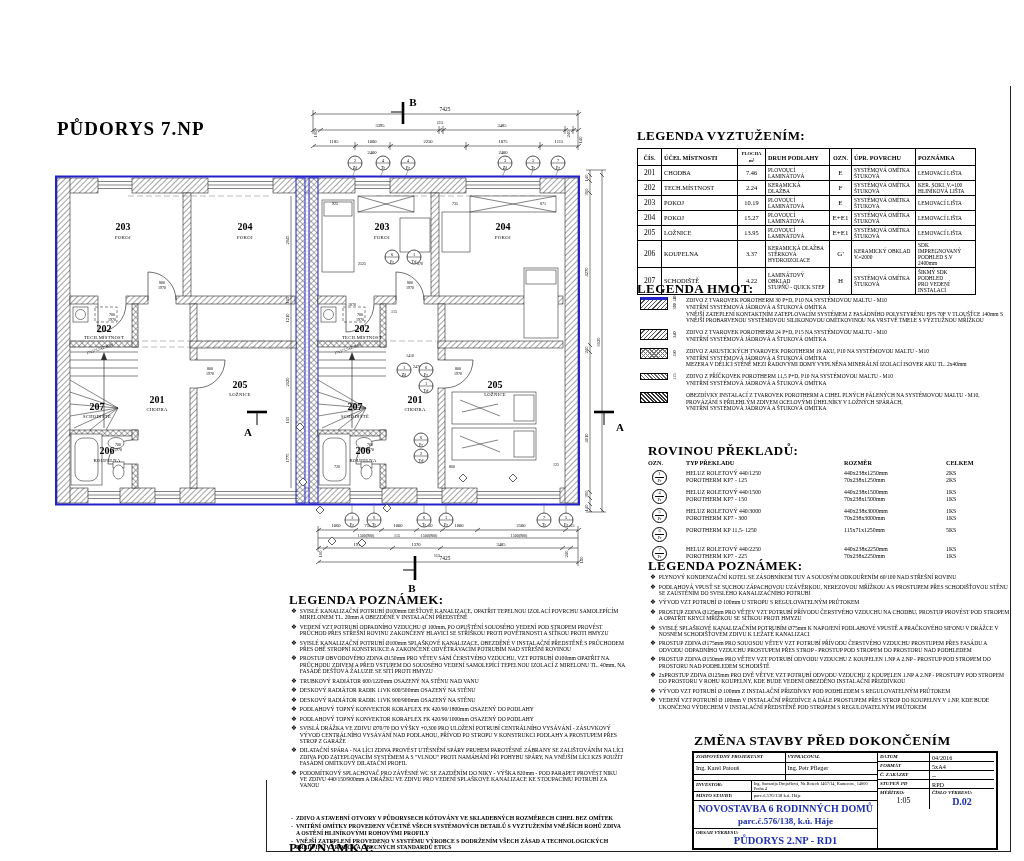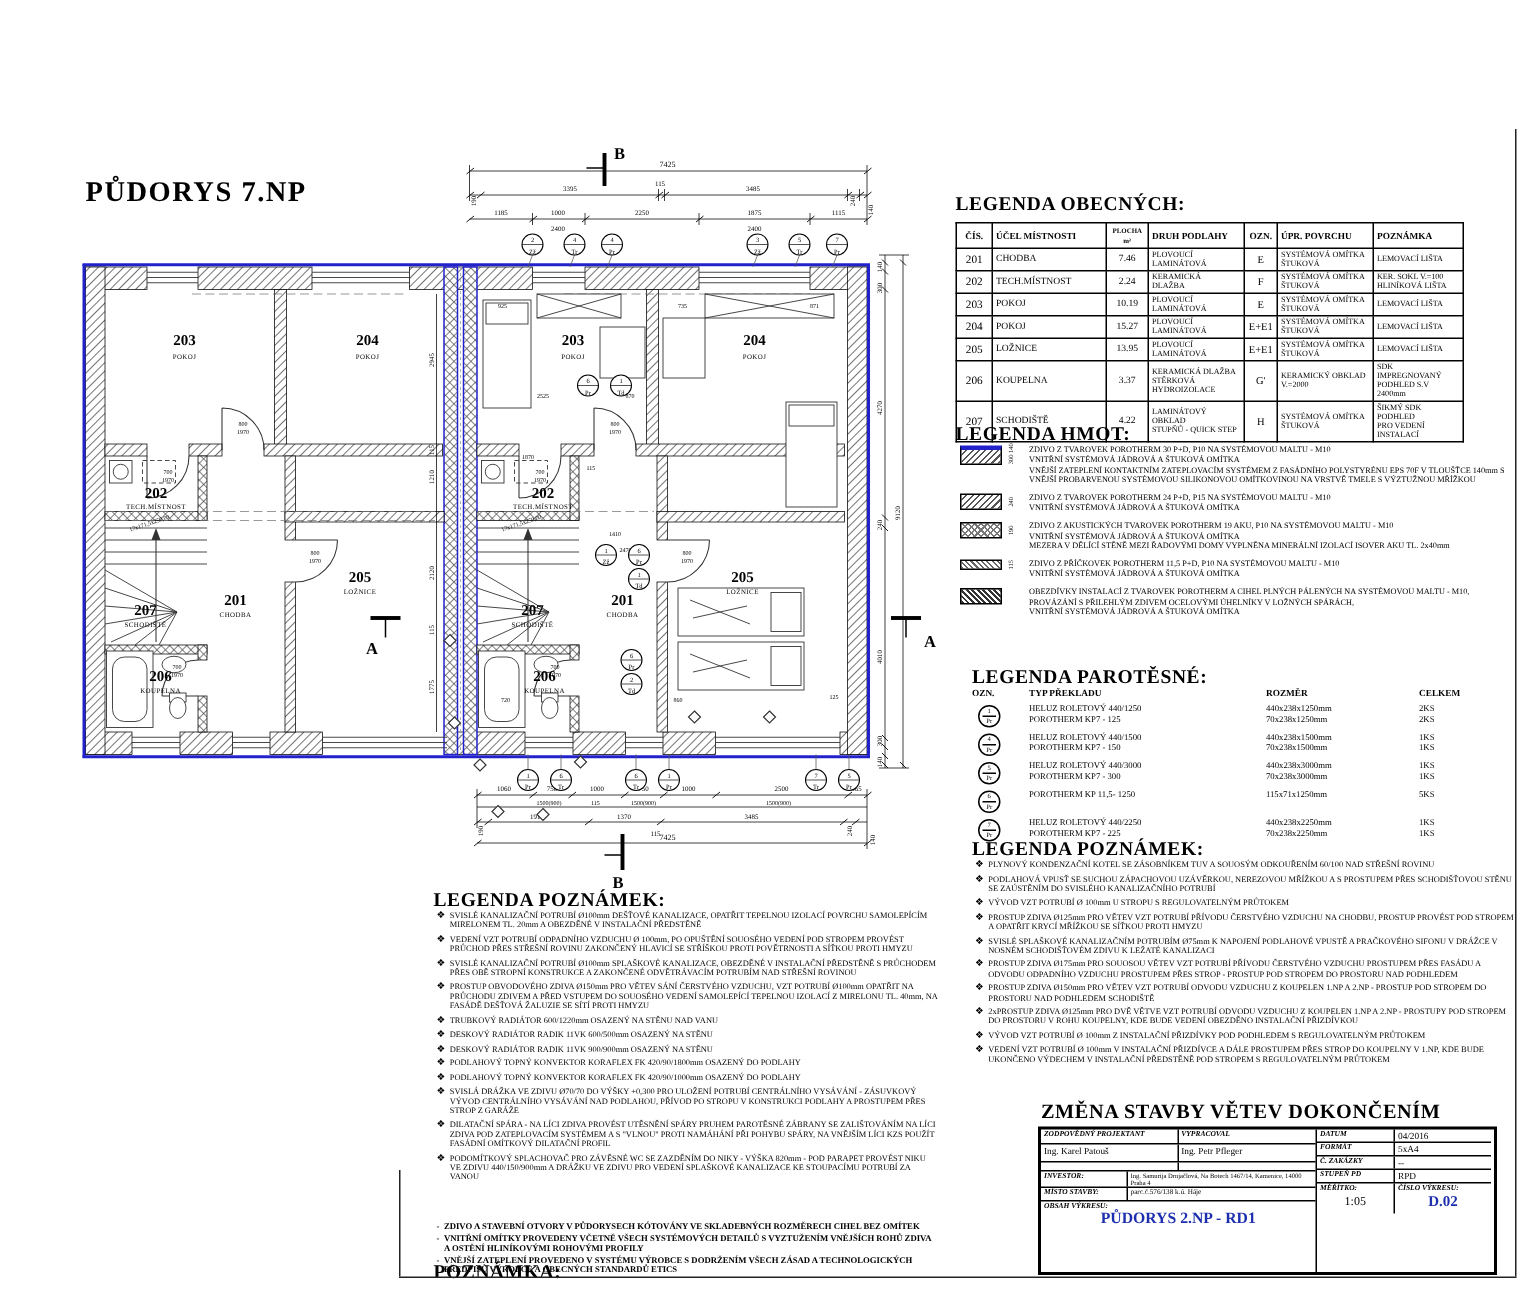--- a/index.html
+++ b/index.html
@@ -485,21 +485,21 @@
         <text class="ln" x="421" y="454.5">2</text>
         <text class="lt" x="421" y="462">Td</text>
       </g>
   </g>
 
   <path d="M320,506l4,4 -4,4 -4,-4z M387,504l4,4 -4,4 -4,-4z M513,474l4,4 -4,4 -4,-4z M300,423l4,4 -4,4 -4,-4z M303,478l4,4 -4,4 -4,-4z M332,537l4,4 -4,4 -4,-4z M463,474l4,4 -4,4 -4,-4z M362,539l4,4 -4,4 -4,-4z" fill="#fff" stroke="#333" stroke-width=".8"></path>
 </svg>
 
 <div class="abs hdg" style="left:57px;top:118px;font-size:19px;letter-spacing:1px">PŮDORYS 7.NP</div>
 
-<div class="abs hdg" style="left:637px;top:128px">LEGENDA OBECNÝCH:</div>
+<div class="abs hdg" style="left:637px;top:128px">LEGENDA VYZTUŽENÍM:</div>
 <table class="abs lm-table" style="left:637px;top:148px">
   <colgroup>
       <col style="width:24px">
       <col style="width:76px">
       <col style="width:28px">
       <col style="width:64px">
       <col style="width:22px">
       <col style="width:64px">
       <col style="width:60px">
     </colgroup>
@@ -646,21 +646,21 @@
   <div class="hmot-item">
     <span class="symwrap">
         <span class="sym sym5"></span>
         <span class="symdim"></span>
       </span>
     <span class="hmot-text">OBEZDÍVKY INSTALACÍ Z TVAROVEK POROTHERM A CIHEL PLNÝCH PÁLENÝCH NA SYSTÉMOVOU MALTU - M10, PROVÁZÁNÍ S PŘILEHLÝM ZDIVEM OCELOVÝMI ÚHELNÍKY V LOŽNÝCH SPÁRÁCH,
 VNITŘNÍ SYSTÉMOVÁ JÁDROVÁ A ŠTUKOVÁ OMÍTKA</span>
   </div>
 </div>
 
-<div class="abs hdg" style="left:648px;top:443px">LEGENDA PAROTĚSNÉ:</div>
+<div class="abs hdg" style="left:648px;top:443px">ROVINOU PŘEKLADŮ:</div>
 <div class="abs" style="left:648px;top:459px;width:360px">
   <div class="pk-head">
     <div class="pk-c1">OZN.</div>
     <div class="pk-c2">TYP PŘEKLADU</div>
     <div class="pk-c3">ROZMĚR</div>
     <div class="pk-c4">CELKEM</div>
   </div>
   <div class="pk-row">
     <div class="pk-c1"><span class="pmark"><span class="pm-n">1</span><span class="pm-t">Pr</span></span></div>
     <div class="pk-c2">HELUZ ROLETOVÝ 440/1250
@@ -837,21 +837,21 @@
       <span class="nt">VNITŘNÍ OMÍTKY PROVEDENY VČETNĚ VŠECH SYSTÉMOVÝCH DETAILŮ S VYZTUŽENÍM VNĚJŠÍCH ROHŮ ZDIVA A OSTĚNÍ HLINÍKOVÝMI ROHOVÝMI PROFILY</span>
     </div>
 
     <div class="pz">
       <span class="dash">-</span>
       <span class="nt">VNĚJŠÍ ZATEPLENÍ PROVEDENO V SYSTÉMU VÝROBCE S DODRŽENÍM VŠECH ZÁSAD A TECHNOLOGICKÝCH PŘEDPISŮ VÝROBCE A OBECNÝCH STANDARDŮ ETICS</span>
     </div>
 
 </div>
 
-<div class="abs hdg" style="left:694px;top:733px;font-size:13.5px">ZMĚNA STAVBY VĚTEV DOKONČENÍM</div>
+<div class="abs hdg" style="left:694px;top:733px;font-size:13.5px">ZMĚNA STAVBY PŘED DOKONČENÍM</div>
 <div class="abs tb" style="left:692px;top:751px;width:302px;height:95px">
   <div class="tb-left">
     <div class="tb-row" style="height:10px">
       <div class="tb-lab" style="width:50%;border-right:1px solid #000">ZODPOVĚDNÝ PROJEKTANT</div>
       <div class="tb-lab" style="width:50%">VYPRACOVAL</div>
     </div>
     <div class="tb-row" style="height:12px">
       <div class="tb-val" style="width:50%;border-right:1px solid #000">Ing. Karel Patouš</div>
       <div class="tb-val" style="width:50%">Ing. Petr Pfleger</div>
     </div>
@@ -859,20 +859,24 @@
         <div style="width:50%;border-right:1px solid #000"></div>
         <div style="width:50%"></div>
       </div>
     <div class="tb-row" style="height:11px">
       <div class="tb-lab" style="width:58px;border-right:1px solid #000">INVESTOR:</div>
       <div class="tb-val" style="width:126px;font-size:4.4px;line-height:4.8px">Ing. Samurija Drnjačlová, Na Botech 1467/14, Kamenice, 14000 Praha 4</div>
     </div>
     <div class="tb-row" style="height:9px">
       <div class="tb-lab" style="width:58px;border-right:1px solid #000">MÍSTO STAVBY:</div>
       <div class="tb-val" style="width:126px;font-size:4.8px">parc.č.576/138 k.ú. Háje</div>
+    </div>
+    <div class="tb-row proj" style="height:28px;display:block;padding-top:2px">
+      <div style="font-size:10px">NOVOSTAVBA 6 RODINNÝCH DOMŮ</div>
+      <div style="font-size:9px">parc.č.576/138, k.ú. Háje</div>
     </div>
     <div class="tb-row" style="height:17px;border-bottom:none;display:block;position:relative">
       <div class="tb-lab">OBSAH VÝKRESU:</div>
       <div class="proj" style="font-size:10.5px;margin-top:-2px">PŮDORYS 2.NP - RD1</div>
     </div>
   </div>
   <div class="tb-right">
     <div class="tb-row" style="height:9px">
       <div class="tb-lab" style="width:52px;border-right:1px solid #000">DATUM</div>
       <div class="tb-val" style="width:64px">04/2016</div>

